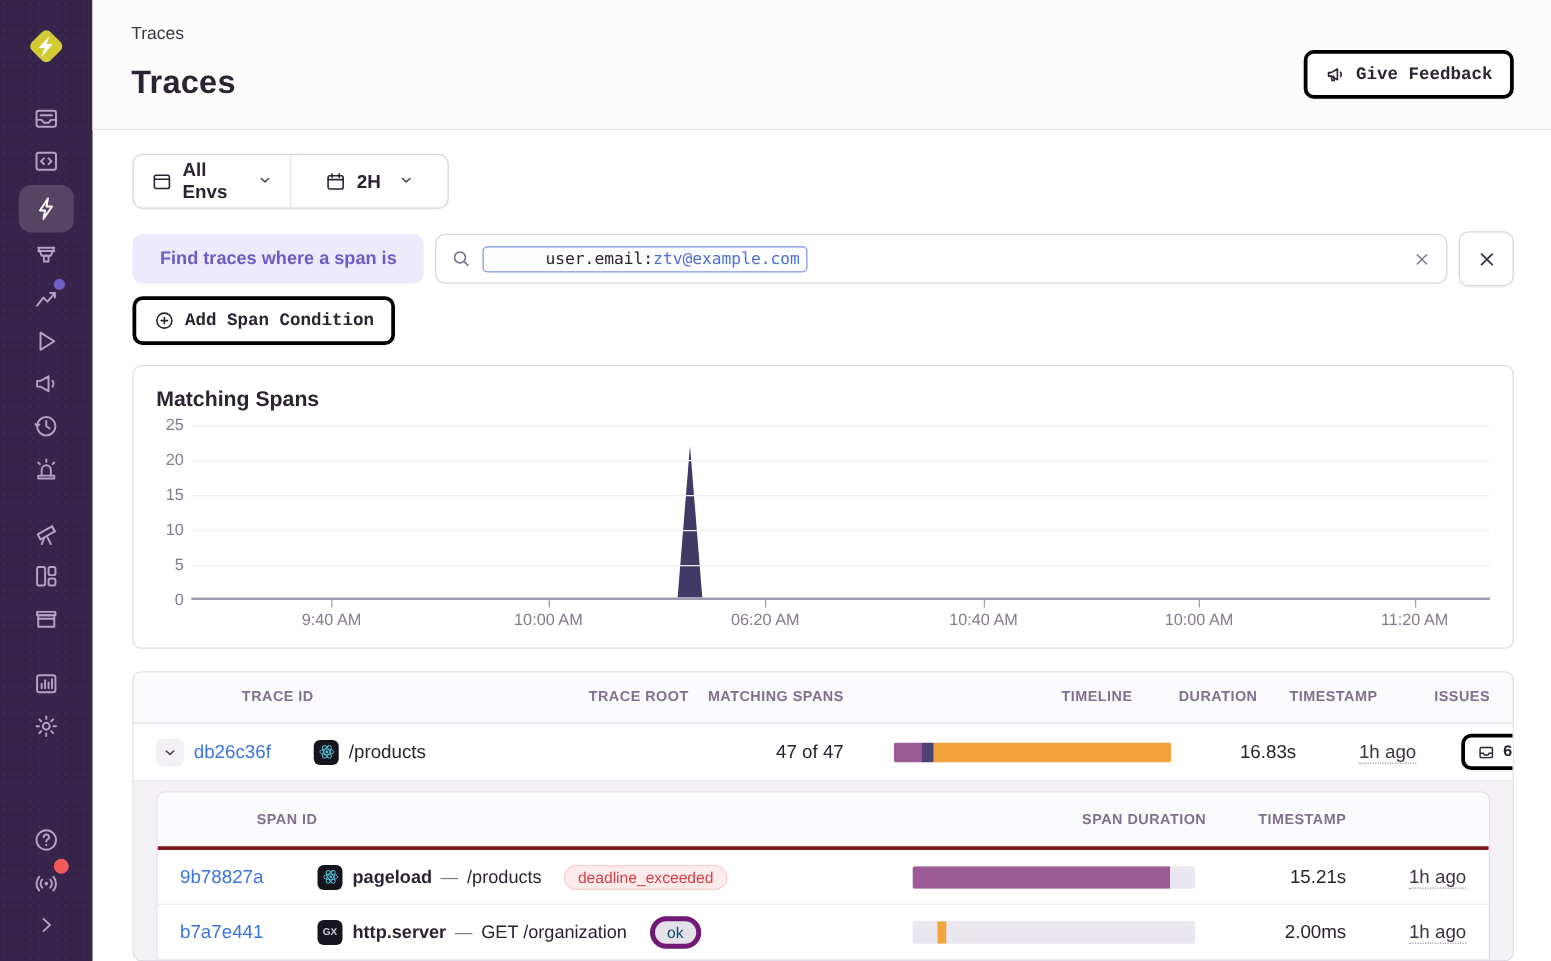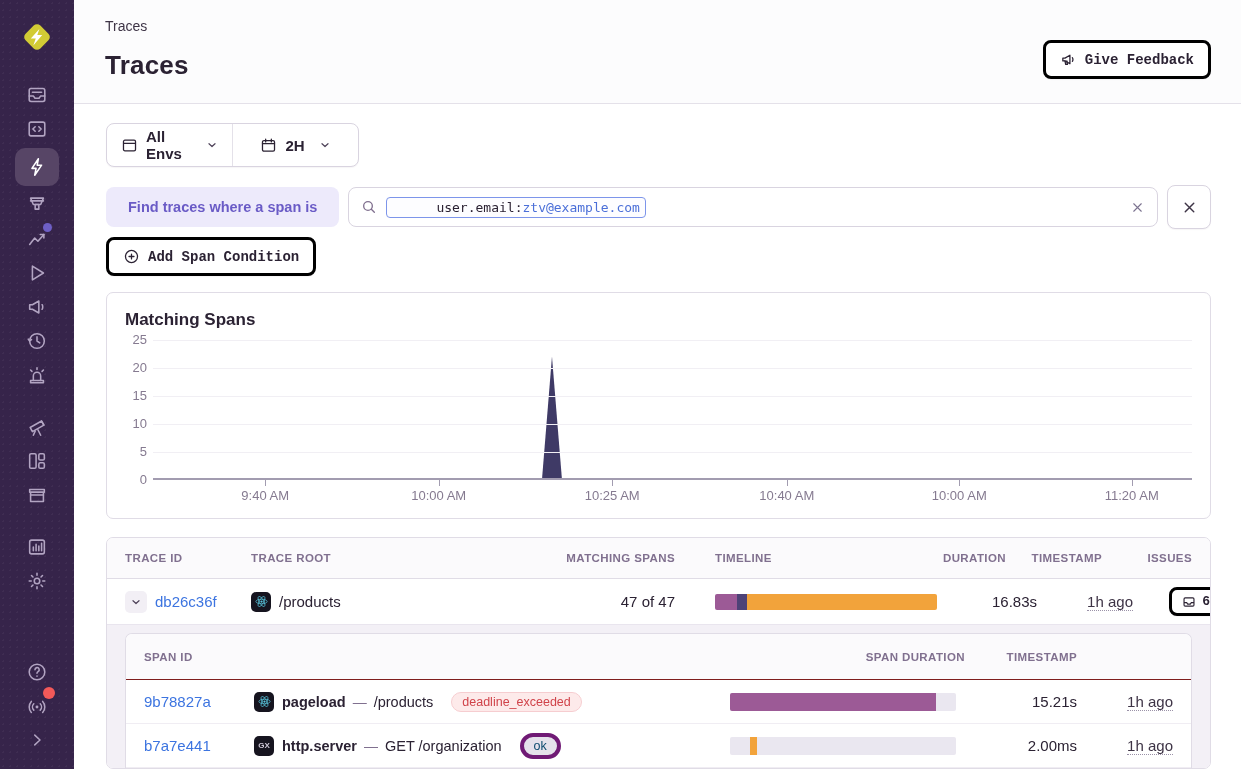--- a/index.html
+++ b/index.html
@@ -72,42 +72,42 @@
   .xtick { position:absolute; width:1px; height:6px; background:#a29cb0; top:140px; }
   .xlabels { position:relative; height:24px; }
   .xlab { position:absolute; top:8px; transform:translateX(-50%); font-size:13px; color:#857a90; white-space:nowrap; }
   .spike-svg { position:absolute; inset:0; width:100%; height:100%; }
 
   
   .table-panel { overflow:hidden; margin-bottom:0; flex:1; }
   .t-grid { display:grid; grid-template-columns:126px 300px 124px 1fr 100px 96px 90px;
     align-items:center; padding:0 18px; }
   .t-head { background:#fbfafc; border-bottom:1px solid #e0dce6; height:44px; }
-  .th { font-size:11.5px; font-weight:bold; letter-spacing:0.4px; color:#80708f; }
+  .th { font-size:11.5px; font-weight:bold; letter-spacing:0.4px; color:#80708f;text-align:right; }
   .right { text-align:right; justify-self:end; }
   .t-row { height:48px; background:#fff; }
   .cell-flex { display:flex; align-items:center; gap:8px; min-width:0; }
   .expander { width:22px; height:22px; border-radius:5px; background:#f2eff5; border:none; color:#4d4158;
     display:flex; align-items:center; justify-content:center; cursor:pointer; }
   a.id-link { color:#3c74e0; text-decoration:none; font-size:15px; cursor:pointer; }
   .plat-icon { width:20px; height:20px; border-radius:5px; background:#16141f; display:flex;
     align-items:center; justify-content:center; flex-shrink:0; }
   .root-txt { font-size:15px; color:#2b2233; }
   .num { font-size:15px; color:#2b2233; }
   .tl-cell { position:relative; height:16px; margin-left:40px; width:222px; border-radius:2px; overflow:hidden; }
   .tl-seg { position:absolute; top:0; bottom:0; }
   .tl-track { background:#eae7f0; }
   .ts { font-size:15px; color:#3e3446; border-bottom:1px dotted #9b92a8; cursor:default; }
   .issues-btn { padding:4px 10px; font-size:13px; gap:6px; justify-self:end; }
 
   
   .expand-zone { background:#f3f0f6; border-top:1px solid #e9e5ee; padding:8px 18px 0; height:100%; }
   .span-table { background:#fff; border:1px solid #e0dce6; border-bottom:none; border-radius:7px 7px 0 0; overflow:hidden; }
   .s-grid { display:grid; grid-template-columns:110px 1fr 235px 112px 96px; align-items:center; padding:0 18px; }
-  .s-head { background:#fbfafc; border-bottom:1px solid #7f1d1d; height:46px; }
+  .s-head { background:#fbfafc; border-bottom:3px solid #7f1d1d; height:46px; }
   .s-row { height:44px; border-bottom:1px solid #f0edf3; }
   .op { font-weight:bold; font-size:14.5px; color:#2b2233; }
   .sep { color:#80708f; margin:0 7px; font-size:14px; }
   .desc { font-size:14.5px; color:#2b2233; white-space:nowrap; overflow:hidden; text-overflow:ellipsis; }
   .badge { border-radius:20px; font-size:12.5px; padding:2px 10px; margin-left:10px; white-space:nowrap; }
   .badge.error { background:#fdeaea; color:#d0434a; border:1px solid #f6cdd0; }
   .badge.neutral { background:#e5e1eb; color:#0c4a6e; border:4px solid #701a75; }
   .s-tl { position:relative; height:18px; width:226px; border-radius:2px; overflow:hidden; }
 </style>
 </head>
@@ -357,21 +357,21 @@
               <div class="xtick" style="left: 10.8%;"></div>
               <div class="xtick" style="left: 27.5%;"></div>
               <div class="xtick" style="left: 44.2%;"></div>
               <div class="xtick" style="left: 61%;"></div>
               <div class="xtick" style="left: 77.6%;"></div>
               <div class="xtick" style="left: 94.2%;"></div>
             </div>
           <div class="xlabels">
               <div class="xlab" style="left: 10.8%;">9:40 AM</div>
               <div class="xlab" style="left: 27.5%;">10:00 AM</div>
-              <div class="xlab" style="left: 44.2%;">10:25 AM</div>
+              <div class="xlab" style="left: 44.2%;">06:20 AM</div>
               <div class="xlab" style="left: 61%;">10:40 AM</div>
               <div class="xlab" style="left: 77.6%;">10:00 AM</div>
               <div class="xlab" style="left: 94.2%;">11:20 AM</div>
             </div>
         </div>
       </section>
 
       <section class="panel table-panel" style="display:flex; flex-direction:column;">
         <div class="t-grid t-head">
           <span class="th">TRACE ID</span>

